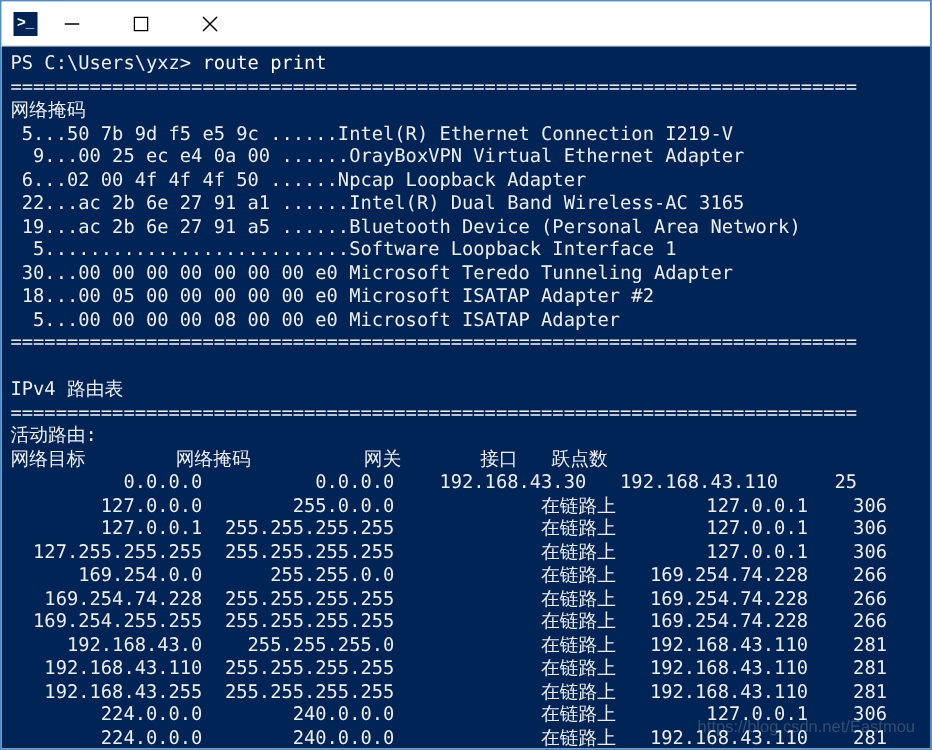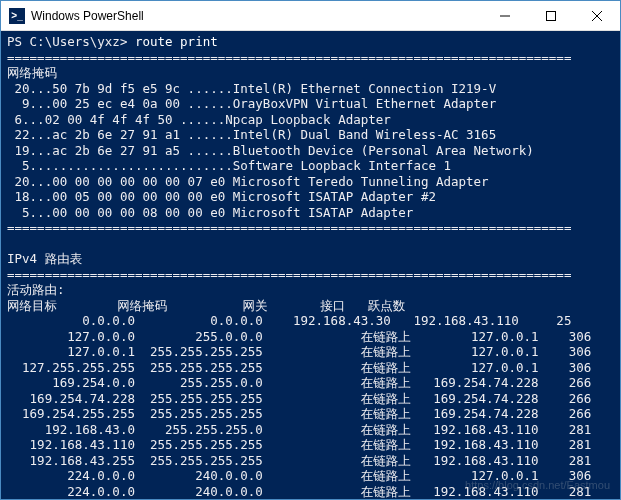--- a/index.html
+++ b/index.html
@@ -68,21 +68,20 @@
       color: rgba(200,200,200,0.25);
       font-size: 11px;
       font-family: Liberation Sans, sans-serif;
     }
   </style>
 </head>
 <body>
 
 <div class="titlebar">
   <div class="titlebar-icon">&gt;_</div>
-  <div class="titlebar-title">Windows PowerShell</div>
   <div class="titlebar-btn">
     <svg width="10" height="10" viewBox="0 0 10 10">
         <line x1="0" y1="5" x2="10" y2="5" stroke="black" stroke-width="1"></line>
       </svg>
   </div>
   <div class="titlebar-btn">
     <svg width="10" height="10" viewBox="0 0 10 10">
         <rect x="0.5" y="0.5" width="9" height="9" fill="none" stroke="black" stroke-width="1"></rect>
       </svg>
   </div>
@@ -90,27 +89,27 @@
     <svg width="10" height="10" viewBox="0 0 10 10">
         <line x1="0" y1="0" x2="10" y2="10" stroke="black" stroke-width="1"></line>
         <line x1="10" y1="0" x2="0" y2="10" stroke="black" stroke-width="1"></line>
       </svg>
   </div>
 </div>
 
 <div class="terminal"><span class="prompt-path">PS C:\Users\yxz&gt; </span><span class="prompt-cmd">route print</span>
 <span class="divider">===========================================================================</span>
 <span>网络掩码</span>
-<span> 20...50 7b 9d f5 e5 9c ......Intel(R) Ethernet Connection I219-V</span>
+<span> 5...50 7b 9d f5 e5 9c ......Intel(R) Ethernet Connection I219-V</span>
 <span>  9...00 25 ec e4 0a 00 ......OrayBoxVPN Virtual Ethernet Adapter</span>
 <span> 6...02 00 4f 4f 4f 50 ......Npcap Loopback Adapter</span>
 <span> 22...ac 2b 6e 27 91 a1 ......Intel(R) Dual Band Wireless-AC 3165</span>
 <span> 19...ac 2b 6e 27 91 a5 ......Bluetooth Device (Personal Area Network)</span>
 <span>  5...........................Software Loopback Interface 1</span>
-<span> 20...00 00 00 00 00 00 07 e0 Microsoft Teredo Tunneling Adapter</span>
+<span> 30...00 00 00 00 00 00 00 e0 Microsoft Teredo Tunneling Adapter</span>
 <span> 18...00 05 00 00 00 00 00 e0 Microsoft ISATAP Adapter #2</span>
 <span>  5...00 00 00 00 08 00 00 e0 Microsoft ISATAP Adapter</span>
 <span class="divider">===========================================================================</span>
 
 <span>IPv4 路由表</span>
 <span class="divider">===========================================================================</span>
 <span>活动路由:</span>
 <span>网络目标        网络掩码          网关       接口   跃点数</span>
 <div id="route-rows">          0.0.0.0          0.0.0.0    192.168.43.30   192.168.43.110     25
         127.0.0.0        255.0.0.0             在链路上        127.0.0.1    306

